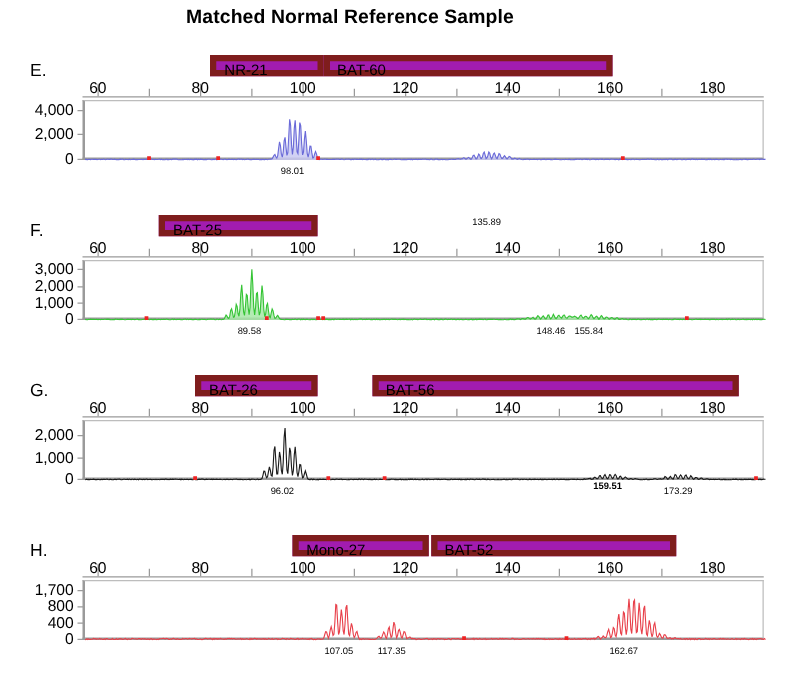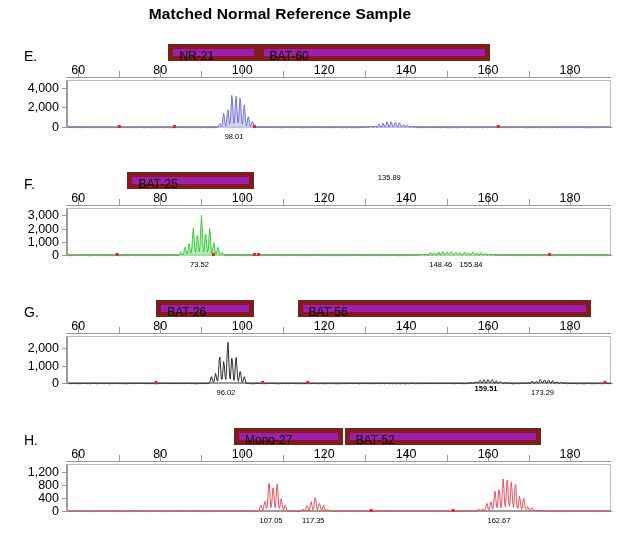--- a/index.html
+++ b/index.html
@@ -156,21 +156,21 @@
           </svg>
         </div>
         <div class="ytick" style="left: 62px; top: 87px;"></div>
         <div class="ylab" style="left: 0px; width: 59px; top: 87px;">0</div>
         <div class="ytick" style="left: 62px; top: 73.7647px;"></div>
         <div class="ylab" style="left: 0px; width: 59px; top: 73.7647px;">1,000</div>
         <div class="ytick" style="left: 62px; top: 60.5294px;"></div>
         <div class="ylab" style="left: 0px; width: 59px; top: 60.5294px;">2,000</div>
         <div class="ytick" style="left: 62px; top: 47.2941px;"></div>
         <div class="ylab" style="left: 0px; width: 59px; top: 47.2941px;">3,000</div>
-        <div class="peak-label" style="left: 199.505px; top: 92px;">73.52</div>
+        <div class="peak-label" style="left: 199.505px; top: 92px;">89.58</div>
         <div class="peak-label" style="left: 440.78px; top: 92px;">148.46</div>
         <div class="peak-label" style="left: 471.021px; top: 92px;">155.84</div>
       </div>
       <div class="panel" style="top: 296px;">
         <div class="panel-letter" style="top: 8px;">G.</div>
         <div class="marker-bar" style="top: 4px; left: 0px; width: 560px;">
           <div class="marker-box" style="left: 156.15px; width: 98.3459px;">BAT-26</div>
           <div class="marker-box" style="left: 297.523px; width: 292.989px;">BAT-56</div>
         </div>
         <div class="axis-wrap" style="top: 23px;">
@@ -253,19 +253,19 @@
             <rect x="383.687969924812" y="44" width="3" height="3" fill="#ee2222"></rect>
           </svg>
         </div>
         <div class="ytick" style="left: 62px; top: 87px;"></div>
         <div class="ylab" style="left: 0px; width: 59px; top: 87px;">0</div>
         <div class="ytick" style="left: 62px; top: 74.1429px;"></div>
         <div class="ylab" style="left: 0px; width: 59px; top: 74.1429px;">400</div>
         <div class="ytick" style="left: 62px; top: 61.2857px;"></div>
         <div class="ylab" style="left: 0px; width: 59px; top: 61.2857px;">800</div>
         <div class="ytick" style="left: 62px; top: 48.4286px;"></div>
-        <div class="ylab" style="left: 0px; width: 59px; top: 48.4286px;">1,200</div>
+        <div class="ylab" style="left: 0px; width: 59px; top: 48.4286px;">1,700</div>
         <div class="peak-label" style="left: 271.092px; top: 92px;">107.05</div>
         <div class="peak-label" style="left: 313.299px; top: 92px;">117.35</div>
         <div class="peak-label" style="left: 499.009px; top: 92px;">162.67</div>
       </div>
     </div>
 </div>
 
 </body></html>

